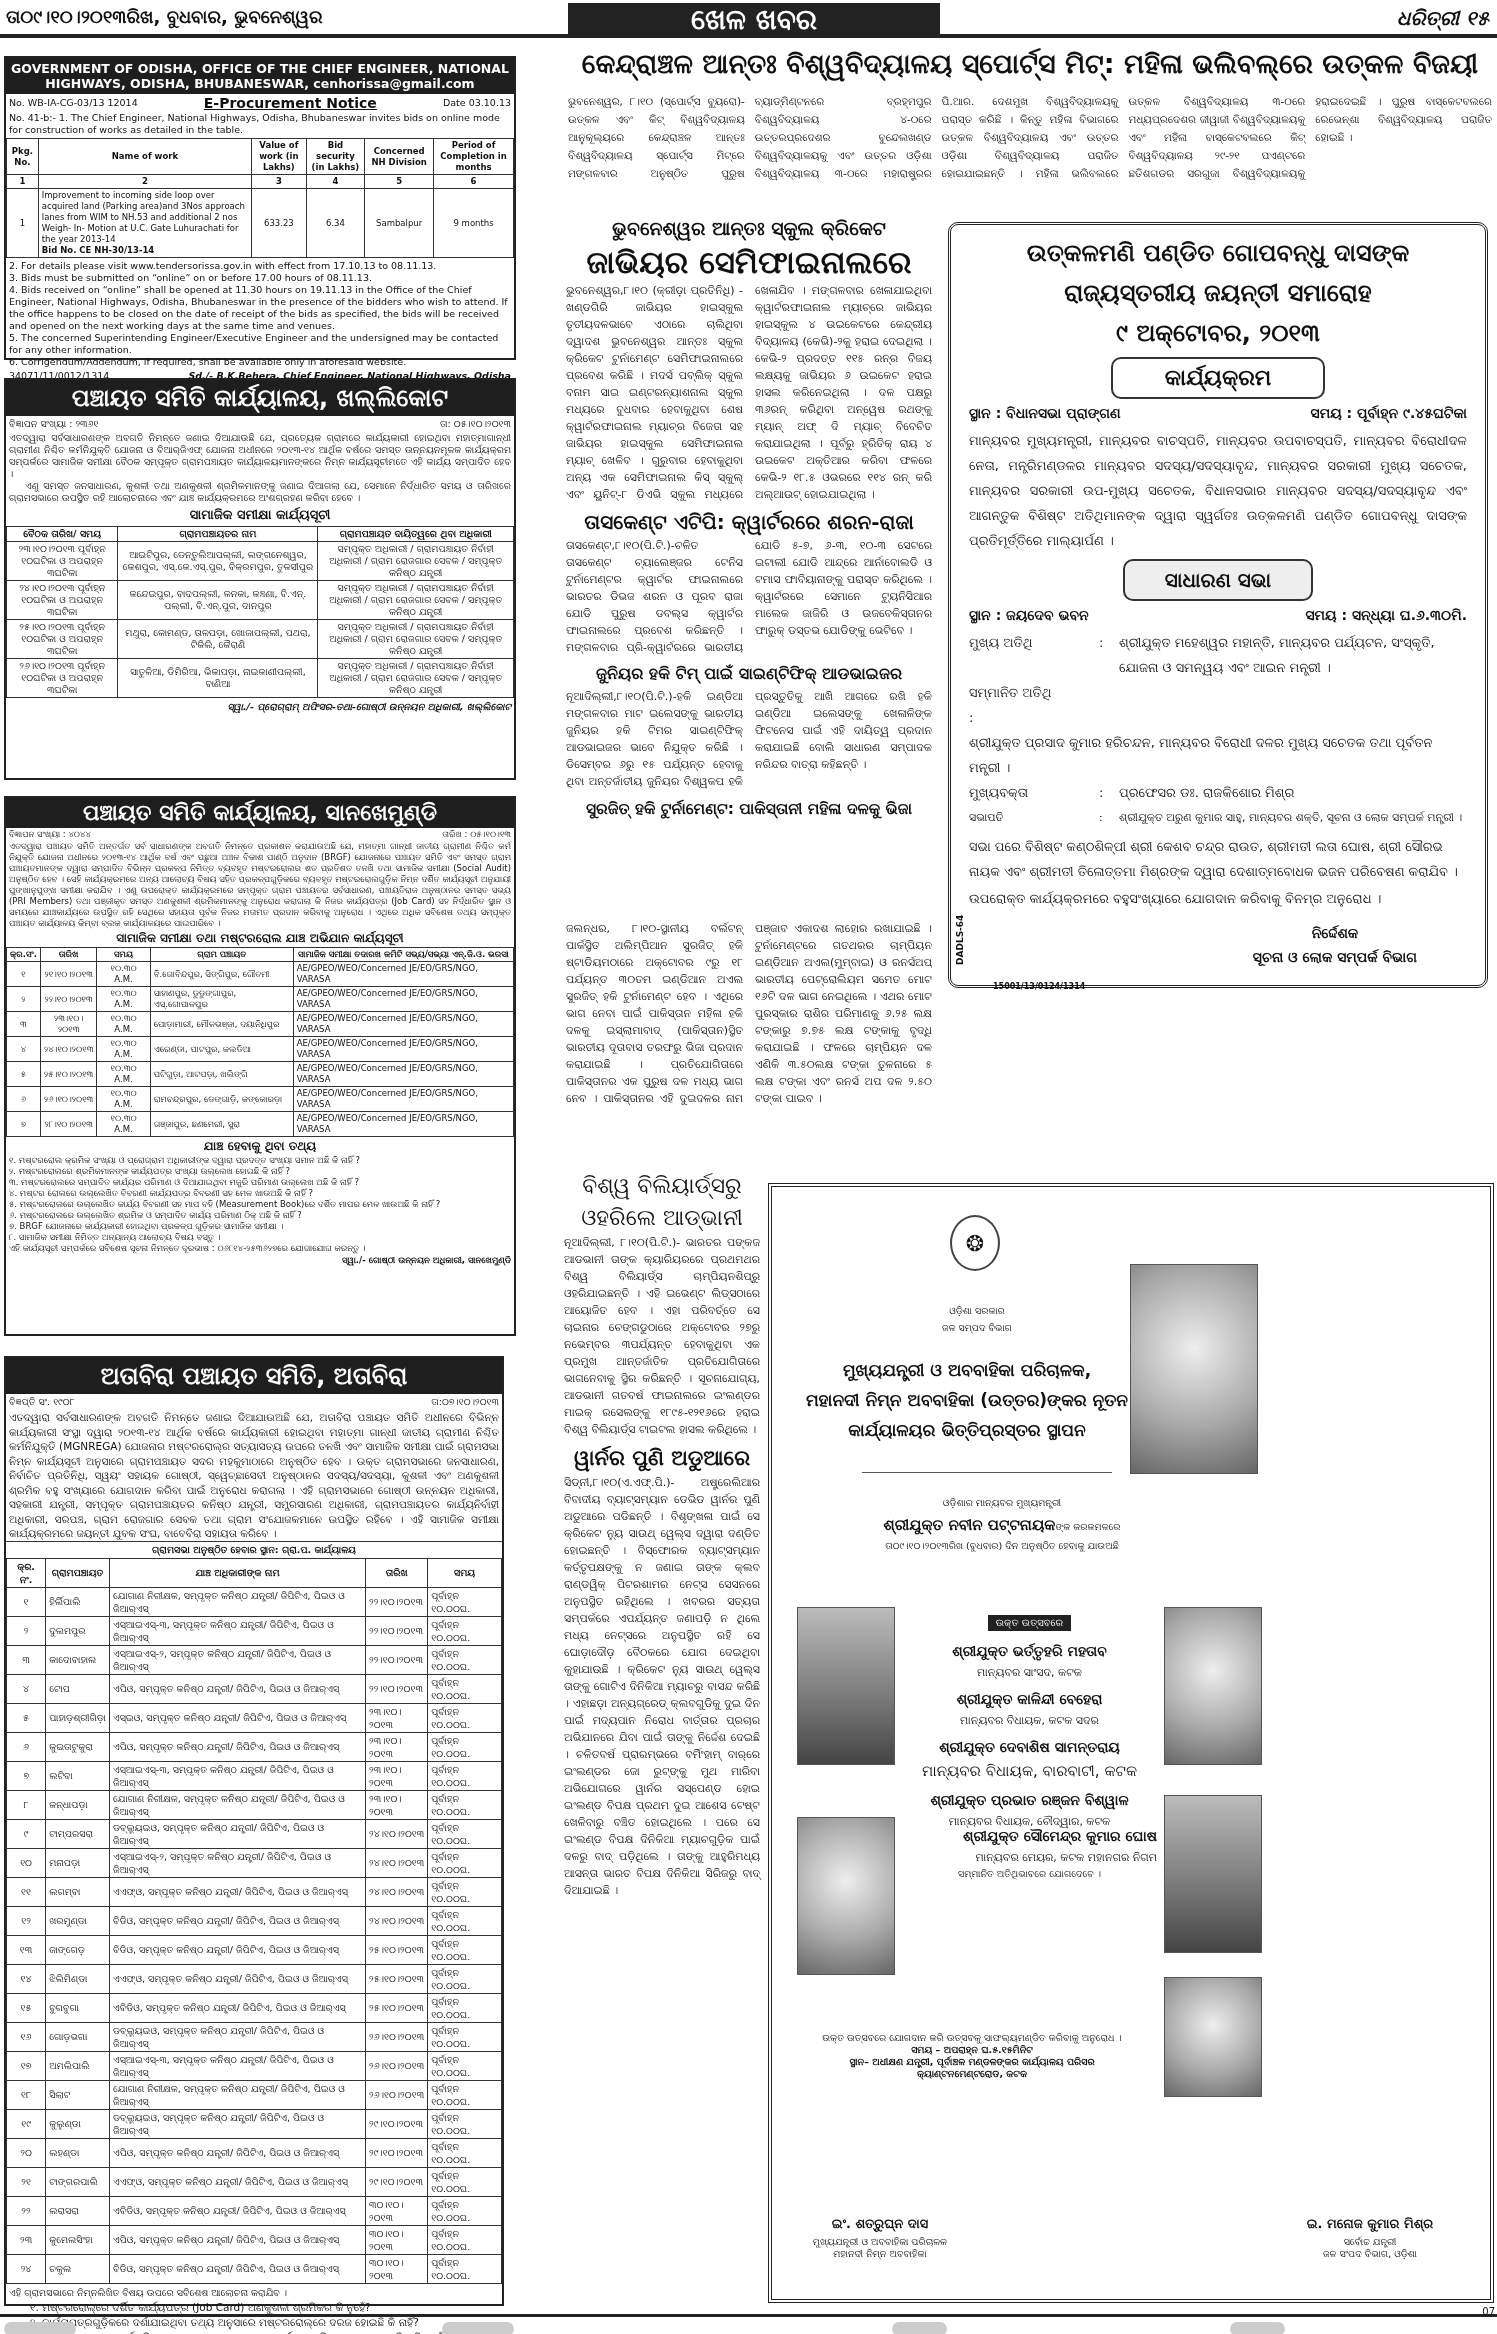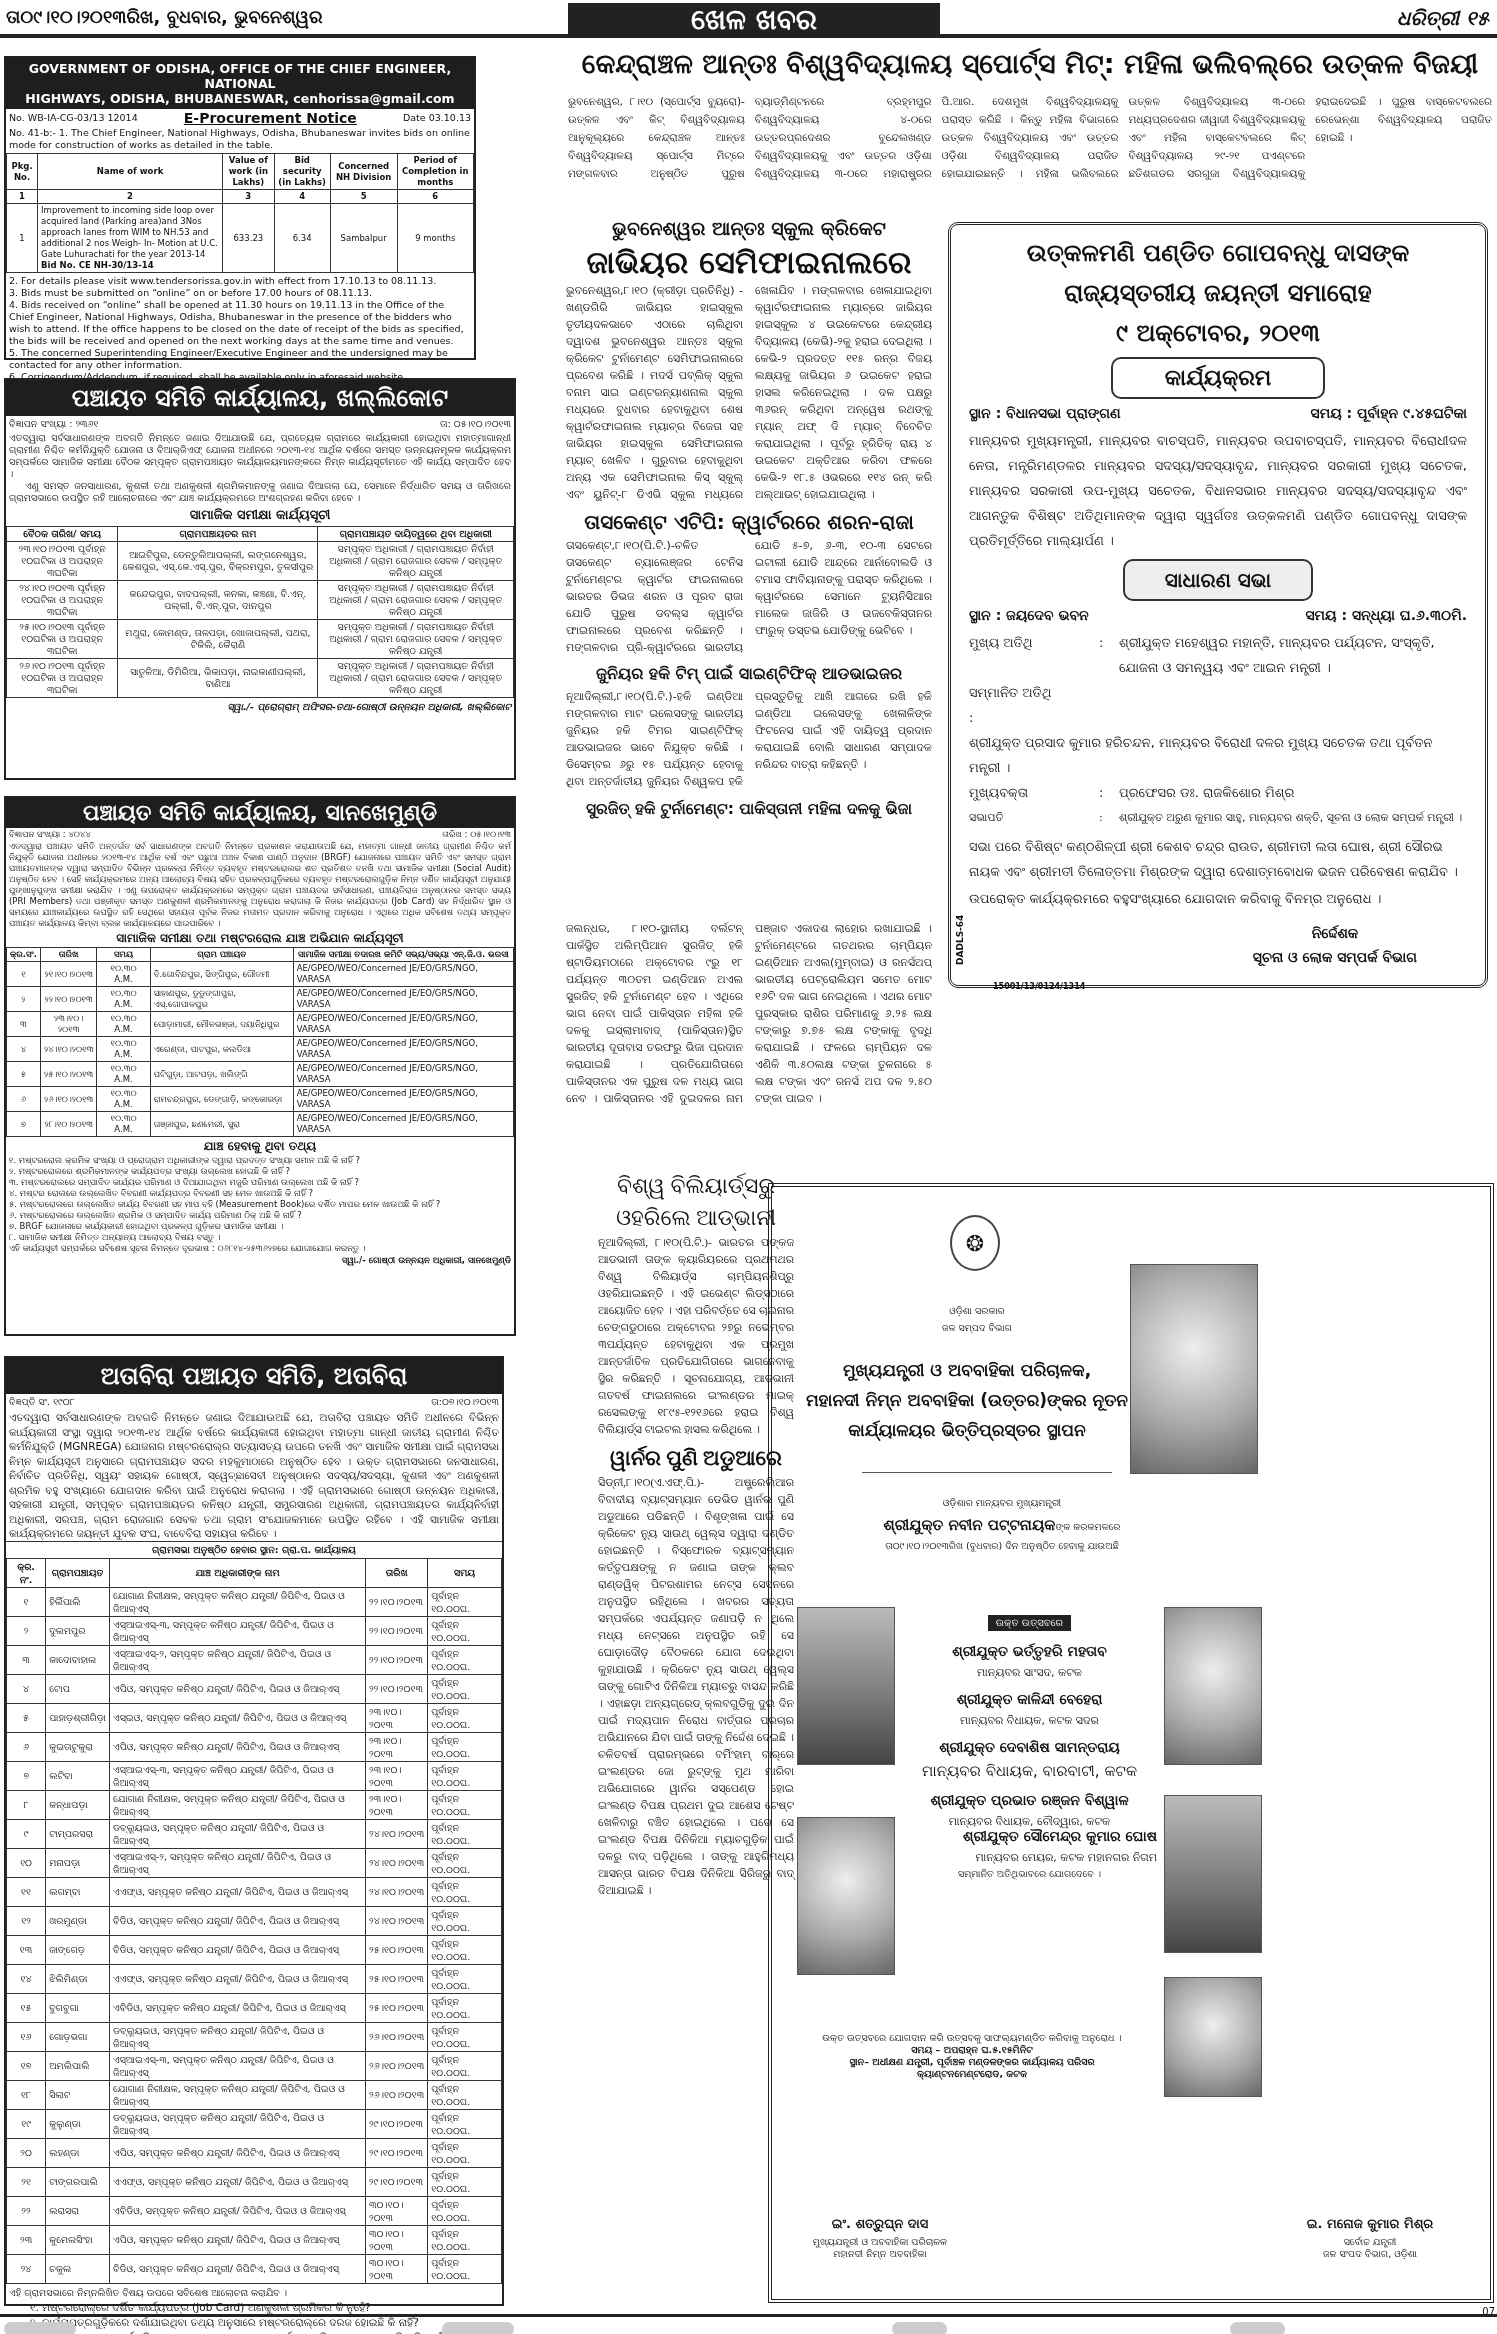--- a/index.html
+++ b/index.html
@@ -30,21 +30,21 @@
   ol.plain { list-style: none; }
 </style>
 </head>
 <body>
 
 <div class="abs hdr-date">ତା୦୯।୧୦।୨୦୧୩ରିଖ, ବୁଧବାର, ଭୁବନେଶ୍ୱର</div>
 <div class="abs section-tab">ଖେଳ ଖବର</div>
 <div class="abs brand">ଧରିତ୍ରୀ ୧୫</div>
 <div class="abs topline"></div>
 
-<div class="abs box" style="left:4px; top:56px; width:472px; height:304px; padding:0;">
+<div class="abs box" style="left:4px; top:56px; width:512px; height:304px; padding:0;">
   <div class="blackbar" style="font-size:12.5px; line-height:15px; padding:3px 0;">
     <div>GOVERNMENT OF ODISHA, OFFICE OF THE CHIEF ENGINEER, NATIONAL</div>
     <div>HIGHWAYS, ODISHA, BHUBANESWAR, cenhorissa@gmail.com</div>
   </div>
   <div style="display:flex; justify-content:space-between; align-items:center; padding:1px 3px;">
     <span class="small">No. WB-IA-CG-03/13   12014</span>
     <span style="font-size:14px; font-weight:bold; text-decoration:underline;">E-Procurement Notice</span>
     <span class="small">Date 03.10.13</span>
   </div>
   <div class="small" style="padding:0 3px;">No. 41-b:- 1. The Chief Engineer, National Highways, Odisha, Bhubaneswar invites bids on online mode for construction of works as detailed in the table.</div>
@@ -425,21 +425,21 @@
   <div class="headline" style="font-size:31px; line-height:40px;">ଜାଭିୟର ସେମିଫାଇନାଲରେ</div>
   <div class="cols2 news">ଭୁବନେଶ୍ୱର,୮।୧୦ (କ୍ରୀଡ଼ା ପ୍ରତିନିଧି) - ଖଣ୍ଡଗିରି ଜାଭିୟର ହାଇସ୍କୁଲ ତୃତୀୟଦଳଭାବେ ଏଠାରେ ଚାଲିଥିବା ଦ୍ୱାଦଶ ଭୁବନେଶ୍ୱର ଆନ୍ତଃ ସ୍କୁଲ କ୍ରିକେଟ ଟୁର୍ନାମେଣ୍ଟ ସେମିଫାଇନାଲରେ ପ୍ରବେଶ କରିଛି । ମଦର୍ସ ପବ୍ଲିକ୍ ସ୍କୁଲ ବନାମ ସାଇ ଇଣ୍ଟରନ୍ୟାଶନାଲ ସ୍କୁଲ ମଧ୍ୟରେ ବୁଧବାର ହେବାକୁଥିବା ଶେଷ କ୍ୱାର୍ଟରଫାଇନାଲ ମ୍ୟାଚ୍‌ର ବିଜେତା ସହ ଜାଭିୟର ହାଇସ୍କୁଲ ସେମିଫାଇନାଲ ମ୍ୟାଚ୍ ଖେଳିବ । ଗୁରୁବାର ହେବାକୁଥିବା ଅନ୍ୟ ଏକ ସେମିଫାଇନାଲ କିସ୍ ସ୍କୁଲ୍ ଏବଂ ୟୁନିଟ୍-୮ ଡିଏଭି ସ୍କୁଲ ମଧ୍ୟରେ ଖେଳାଯିବ । ମଙ୍ଗଳବାର ଖେଳାଯାଇଥିବା କ୍ୱାର୍ଟରଫାଇନାଲ ମ୍ୟାଚ୍‌ରେ ଜାଭିୟର ହାଇସ୍କୁଲ ୪ ଉଇକେଟରେ କେନ୍ଦ୍ରୀୟ ବିଦ୍ୟାଳୟ (କେଭି)-୨କୁ ହରାଇ ଦେଇଥିଲା । କେଭି-୨ ପ୍ରଦତ୍ତ ୧୧୫ ରନ୍‌ର ବିଜୟ ଲକ୍ଷ୍ୟକୁ ଜାଭିୟର ୬ ଉଇକେଟ ହରାଇ ହାସଲ କରିନେଇଥିଲା । ଦଳ ପକ୍ଷରୁ ୩୬ରନ୍ କରିଥିବା ଅନ୍ୱେଷ ରଥଙ୍କୁ ମ୍ୟାନ୍ ଅଫ୍ ଦି ମ୍ୟାଚ୍ ବିବେଚିତ କରାଯାଇଥିଲା । ପୂର୍ବରୁ ହ୍ରିତିକ୍ ରାୟ ୪ ଉଇକେଟ ଅକ୍ତିଆର କରିବା ଫଳରେ କେଭି-୨ ୧୮.୫ ଓଭରରେ ୧୧୪ ରନ୍ କରି ଅଲ୍‌ଆଉଟ୍ ହୋଇଯାଇଥିଲା ।</div>
   <div class="headline" style="font-size:20px; line-height:30px; margin-top:4px;">ତାସକେଣ୍ଟ ଏଟିପି: କ୍ୱାର୍ଟରରେ ଶରନ-ରାଜା</div>
   <div class="cols2 news">ତାସକେଣ୍ଟ,୮।୧୦(ପି.ଟି.)-ଚଳିତ ତାସକେଣ୍ଟ ଚ୍ୟାଲେଞ୍ଜର ଟେନିସ ଟୁର୍ନାମେଣ୍ଟର କ୍ୱାର୍ଟର ଫାଇନାଲରେ ଭାରତର ଡିଭଜ ଶରନ ଓ ପୂରବ ରାଜା ଯୋଡି ପୁରୁଷ ଡବଲ୍ସ କ୍ୱାର୍ଟର ଫାଇନାଲରେ ପ୍ରବେଶ କରିଛନ୍ତି । ମଙ୍ଗଳବାର ପ୍ରି-କ୍ୱାର୍ଟରରେ ଭାରତୀୟ ଯୋଡି ୫-୭, ୬-୩, ୧୦-୩ ସେଟରେ ଇଟାଲୀ ଯୋଡି ଆନ୍ଦ୍ରେ ଆର୍ନାବୋଲଡି ଓ ଟମାସ ଫାବିୟାନାଙ୍କୁ ପରାସ୍ତ କରିଥିଲେ । କ୍ୱାର୍ଟରରେ ସେମାନେ ଟ୍ୟୁନିସିଆର ମାଲେକ ଜାଜିରି ଓ ଉଜବେକିସ୍ତାନର ଫାରୁକ୍ ଡସ୍ତଭ ଯୋଡିଙ୍କୁ ଭେଟିବେ ।</div>
   <div class="headline" style="font-size:16px; line-height:28px; margin-top:4px; white-space:nowrap;">ଜୁନିୟର ହକି ଟିମ୍ ପାଇଁ ସାଇଣ୍ଟିଫିକ୍ ଆଡଭାଇଜର</div>
   <div class="cols2 news">ନୂଆଦିଲ୍ଲୀ,୮।୧୦(ପି.ଟି.)-ହକି ଇଣ୍ଡିଆ ମଙ୍ଗଳବାର ମାଟ ଇଲେସଙ୍କୁ ଭାରତୀୟ ଜୁନିୟର ହକି ଟିମର ସାଇଣ୍ଟିଫିକ୍ ଆଡଭାଇଜର ଭାବେ ନିଯୁକ୍ତ କରିଛି । ଡିସେମ୍ବର ୬ରୁ ୧୫ ପର୍ଯ୍ୟନ୍ତ ହେବାକୁ ଥିବା ଅନ୍ତର୍ଜାତୀୟ ଜୁନିୟର ବିଶ୍ୱକପ ହକି ପ୍ରସ୍ତୁତିକୁ ଆଖି ଆଗରେ ରଖି ହକି ଇଣ୍ଡିଆ ଇଲେସଙ୍କୁ ଖେଳାଳିଙ୍କ ଫିଟନେସ ପାଇଁ ଏହି ଦାୟିତ୍ୱ ପ୍ରଦାନ କରାଯାଇଛି ବୋଲି ସାଧାରଣ ସମ୍ପାଦକ ନରିନ୍ଦର ବାତ୍ରା କହିଛନ୍ତି ।</div>
   <div class="headline" style="font-size:15.5px; line-height:30px; margin-top:4px; white-space:nowrap;">ସୁରଜିତ୍ ହକି ଟୁର୍ନାମେଣ୍ଟ: ପାକିସ୍ତାନୀ ମହିଳା ଦଳକୁ ଭିଜା</div>
 </div>
 <div class="abs news" style="left:566px; top:920px; width:366px; height:256px; column-count:2; column-gap:12px; text-align:justify; overflow:hidden;">ଜଲନ୍ଧର, ୮।୧୦-ସ୍ଥାନୀୟ ବର୍ଲଟନ୍ ପାର୍କସ୍ଥିତ ଅଲିମ୍ପିଆନ ସୁରଜିତ୍ ହକି ଷ୍ଟାଡିୟମଠାରେ ଅକ୍ଟୋବର ୯ରୁ ୧୮ ପର୍ଯ୍ୟନ୍ତ ୩୦ତମ ଇଣ୍ଡିଆନ ଅଏଲ ସୁରଜିତ୍ ହକି ଟୁର୍ନାମେଣ୍ଟ ହେବ । ଏଥିରେ ଭାଗ ନେବା ପାଇଁ ପାକିସ୍ତାନ ମହିଳା ହକି ଦଳକୁ ଇସ୍‌ଲାମାବାଦ୍ (ପାକିସ୍ତାନ)ସ୍ଥିତ ଭାରତୀୟ ଦୂତାବାସ ତରଫରୁ ଭିଜା ପ୍ରଦାନ କରାଯାଇଛି । ପ୍ରତିଯୋଗିତାରେ ପାକିସ୍ତାନର ଏକ ପୁରୁଷ ଦଳ ମଧ୍ୟ ଭାଗ ନେବ । ପାକିସ୍ତାନର ଏହି ଦୁଇଦଳର ନାମ ପଞ୍ଜାବ ଏକାଦଶ ଲାହୋର ରଖାଯାଇଛି । ଟୁର୍ନାମେଣ୍ଟରେ ଗତଥରର ଚାମ୍ପିୟନ ଇଣ୍ଡିଆନ ଅଏଲ(ମୁମ୍ବାଇ) ଓ ରନର୍ସଅପ୍ ଭାରତୀୟ ପେଟ୍ରୋଲିୟମ ସମେତ ମୋଟ ୧୬ଟି ଦଳ ଭାଗ ନେଇଥିଲେ । ଏଥର ମୋଟ ପୁରସ୍କାର ରାଶିର ପରିମାଣକୁ ୬.୨୫ ଲକ୍ଷ ଟଙ୍କାରୁ ୭.୭୫ ଲକ୍ଷ ଟଙ୍କାକୁ ବୃଦ୍ଧି କରାଯାଇଛି । ଫଳରେ ଚାମ୍ପିୟନ ଦଳ ଏଣିକି ୩.୫୦ଲକ୍ଷ ଟଙ୍କା ତୁଳନାରେ ୫ ଲକ୍ଷ ଟଙ୍କା ଏବଂ ରନର୍ସ ଅପ ଦଳ ୨.୫୦ ଟଙ୍କା ପାଇବ ।</div>
 
-<div class="abs" style="left:598px; top:1170px; width:196px;font-family:Liberation Serif, serif;">
+<div class="abs" style="left:564px; top:1170px; width:196px;">
   <div class="headline" style="font-size:22px; line-height:32px; font-weight:normal;">ବିଶ୍ୱ ବିଲିୟାର୍ଡ୍ସରୁ ଓହରିଲେ ଆଡ୍‌ଭାନୀ</div>
   <div class="news" style="text-align:justify;">ନୂଆଦିଲ୍ଲୀ, ୮।୧୦(ପି.ଟି.)- ଭାରତର ପଙ୍କଜ ଆଡଭାନୀ ତାଙ୍କ କ୍ୟାରିୟରରେ ପ୍ରଥମଥର ବିଶ୍ୱ ବିଲିୟାର୍ଡ୍ସ ଚାମ୍ପିୟନଶିପ୍‌ରୁ ଓହରିଯାଇଛନ୍ତି । ଏହି ଇଭେଣ୍ଟ ଲିଡ୍ସଠାରେ ଆୟୋଜିତ ହେବ । ଏହା ପରିବର୍ତ୍ତେ ସେ ଚାଇନାର ଚେଙ୍ଗଡୁଠାରେ ଅକ୍ଟୋବର ୨୭ରୁ ନଭେମ୍ବର ୩ପର୍ଯ୍ୟନ୍ତ ହେବାକୁଥିବା ଏକ ପ୍ରମୁଖ ଆନ୍ତର୍ଜାତିକ ପ୍ରତିଯୋଗିତାରେ ଭାଗନେବାକୁ ସ୍ଥିର କରିଛନ୍ତି । ସୂଚନାଯୋଗ୍ୟ, ଆଡଭାନୀ ଗତବର୍ଷ ଫାଇନାଲରେ ଇଂଲଣ୍ଡର ମାଇକ୍ ରସେଲଙ୍କୁ ୧୮୯୫-୧୨୧୬ରେ ହରାଇ ବିଶ୍ୱ ବିଲିୟାର୍ଡ୍ସ ଟାଇଟଲ ହାସଲ କରିଥିଲେ ।</div>
   <div class="headline" style="font-size:21px; line-height:32px; margin-top:4px;">ୱାର୍ନର ପୁଣି ଅଡୁଆରେ</div>
   <div class="news" style="text-align:justify;">ସିଡ୍‌ନୀ,୮।୧୦(ଏ.ଏଫ୍.ପି.)- ଅଷ୍ଟ୍ରେଲିଆର ବିବାଦୀୟ ବ୍ୟାଟ୍ସମ୍ୟାନ ଡେଭିଡ ୱାର୍ନର ପୁଣି ଅଡୁଆରେ ପଡିଛନ୍ତି । ବିଶୃଙ୍ଖଳା ପାଇଁ ସେ କ୍ରିକେଟ ନ୍ୟୁ ସାଉଥ୍ ୱେଲ୍ସ ଦ୍ୱାରା ଦଣ୍ଡିତ ହୋଇଛନ୍ତି । ବିସ୍ଫୋରକ ବ୍ୟାଟ୍ସମ୍ୟାନ କର୍ତ୍ତୃପକ୍ଷଙ୍କୁ ନ ଜଣାଇ ତାଙ୍କ କ୍ଲବ ରାଣ୍ଡୱିକ୍ ପିଟରଶାମର ନେଟ୍ସ ସେସନରେ ଅନୁପସ୍ଥିତ ରହିଥିଲେ । ଖବରର ସତ୍ୟତା ସମ୍ପର୍କରେ ଏପର୍ଯ୍ୟନ୍ତ ଜଣାପଡ଼ି ନ ଥିଲେ ମଧ୍ୟ ନେଟ୍ସରେ ଅନୁପସ୍ଥିତ ରହି ସେ ଘୋଡ଼ାଦୌଡ଼ ବୈଠକରେ ଯୋଗ ଦେଇଥିବା କୁହାଯାଉଛି । କ୍ରିକେଟ ନ୍ୟୁ ସାଉଥ୍ ୱେଲ୍ସ ତାଙ୍କୁ ଗୋଟିଏ ଦିନିକିଆ ମ୍ୟାଚରୁ ବାସନ୍ଦ କରିଛି । ଏହାଛଡ଼ା ଅନ୍ୟଗ୍ରେଡ୍ କ୍ଲବଗୁଡିକୁ ଦୁଇ ଦିନ ପାଇଁ ମଦ୍ୟପାନ ନିରୋଧ ବାର୍ତ୍ତାର ପ୍ରଚାର ଅଭିଯାନରେ ଯିବା ପାଇଁ ତାଙ୍କୁ ନିର୍ଦ୍ଦେଶ ଦେଇଛି । ଚଳିତବର୍ଷ ପ୍ରାରମ୍ଭରେ ବର୍ମିଂହାମ୍ ବାର୍‌ରେ ଇଂଲଣ୍ଡର ଜୋ ରୁଟ୍‌ଙ୍କୁ ମୁଥ ମାରିବା ଅଭିଯୋଗରେ ୱାର୍ନର ସସ୍‌ପେଣ୍ଡ ହୋଇ ଇଂଲଣ୍ଡ ବିପକ୍ଷ ପ୍ରଥମ ଦୁଇ ଆଶେସ ଟେଷ୍ଟ ଖେଳିବାରୁ ବଞ୍ଚିତ ହୋଇଥିଲେ । ପରେ ସେ ଇଂଲଣ୍ଡ ବିପକ୍ଷ ଦିନିକିଆ ମ୍ୟାଚଗୁଡ଼ିକ ପାଇଁ ଦଳରୁ ବାଦ୍ ପଡ଼ିଥିଲେ । ତାଙ୍କୁ ଆହୁରିମଧ୍ୟ ଆସନ୍ତା ଭାରତ ବିପକ୍ଷ ଦିନିକିଆ ସିରିଜରୁ ବାଦ୍ ଦିଆଯାଇଛି ।</div>
 </div>
 
 <div class="abs" style="left:948px; top:222px; width:540px; height:766px; border:3px double #222; border-radius:10px; padding:8px 18px;">
   <div class="headline" style="font-size:24px; line-height:40px;">ଉତ୍କଳମଣି ପଣ୍ଡିତ ଗୋପବନ୍ଧୁ ଦାସଙ୍କ</div>
   <div class="headline" style="font-size:24px; line-height:40px;">ରାଜ୍ୟସ୍ତରୀୟ ଜୟନ୍ତୀ ସମାରୋହ</div>
   <div class="headline" style="font-size:24px; line-height:40px;">୯ ଅକ୍ଟୋବର, ୨୦୧୩</div>

